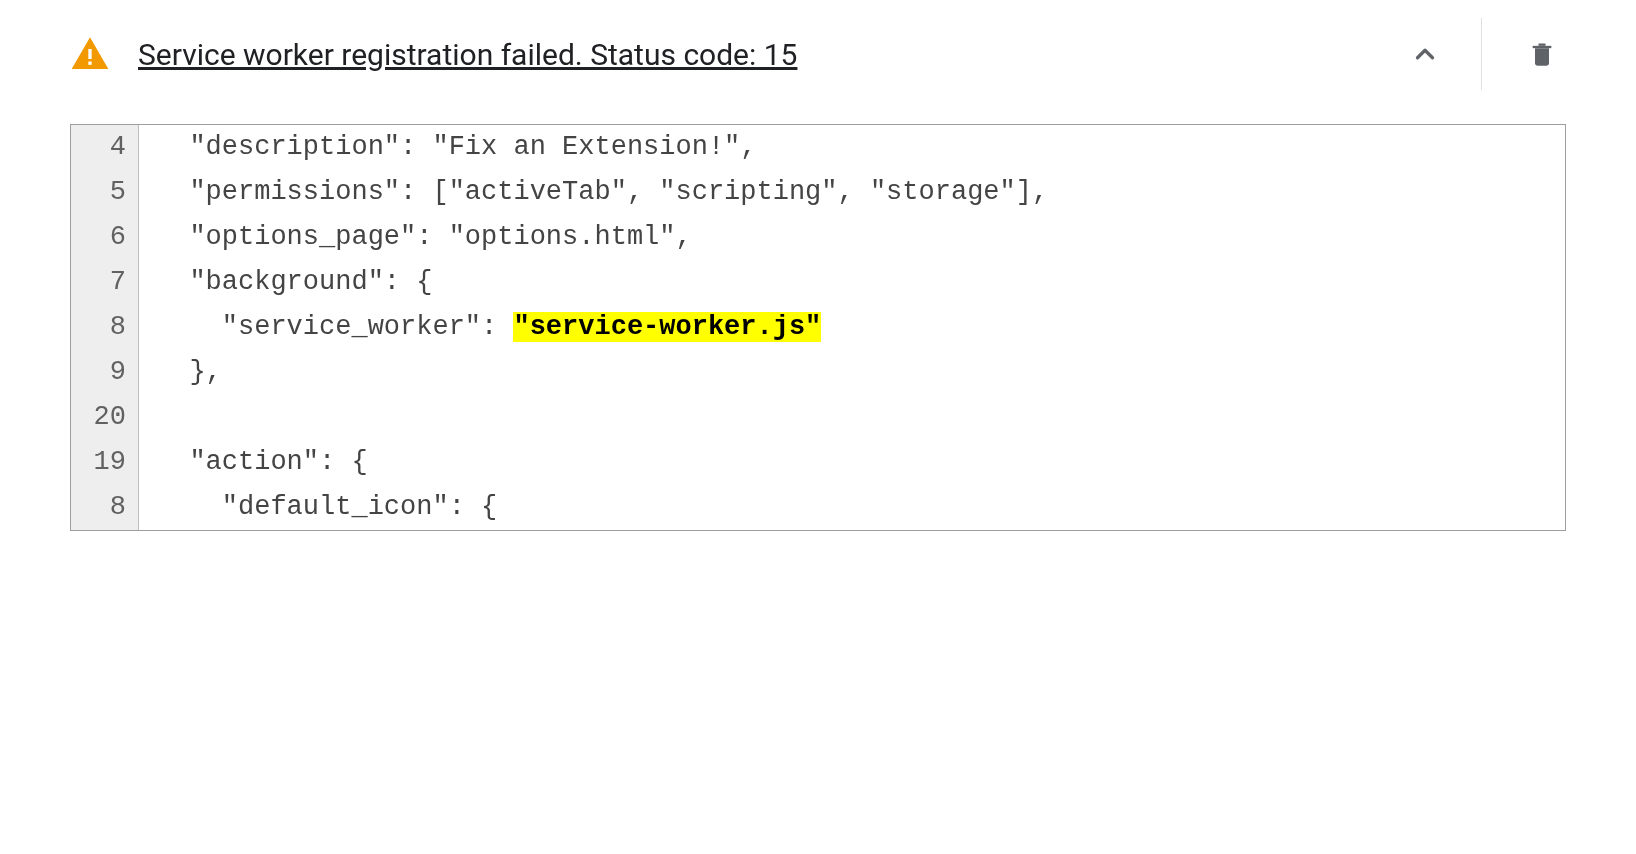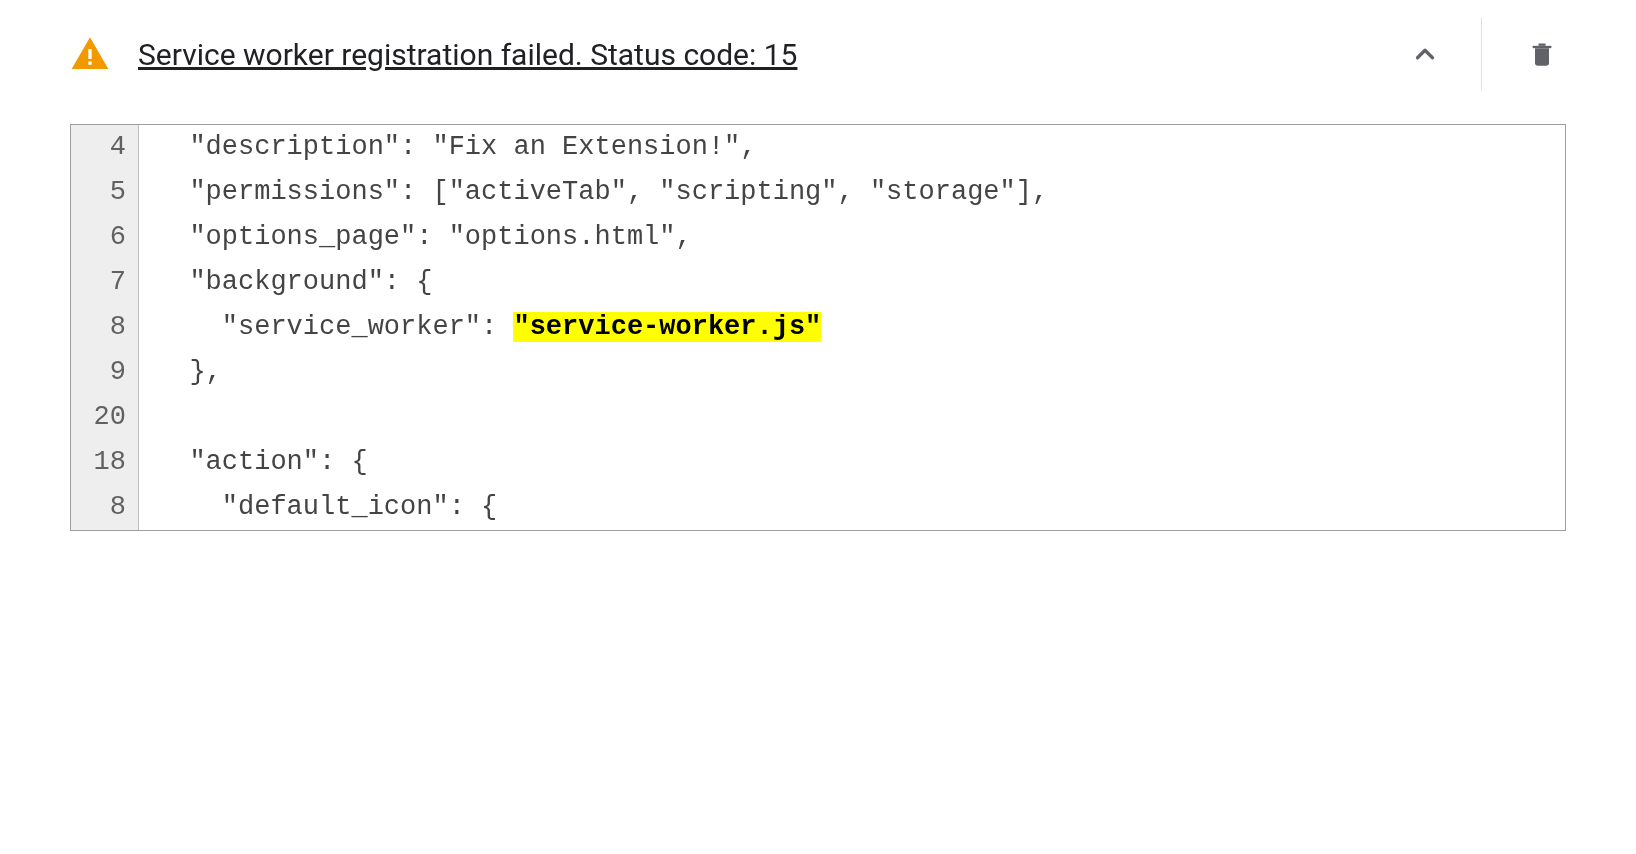--- a/index.html
+++ b/index.html
@@ -167,21 +167,21 @@
         </div>
         <div class="code-row">
           <div class="gutter">9</div>
           <div class="code-cell"><span class="code-cell-inner">  },</span></div>
         </div>
         <div class="code-row">
           <div class="gutter">20</div>
           <div class="code-cell"><span class="code-cell-inner"></span></div>
         </div>
         <div class="code-row">
-          <div class="gutter">18</div>
+          <div class="gutter">19</div>
           <div class="code-cell"><span class="code-cell-inner">  "action": {</span></div>
         </div>
         <div class="code-row">
           <div class="gutter">8</div>
           <div class="code-cell"><span class="code-cell-inner">    "default_icon": {</span></div>
         </div>
       </div>
 
   </div>
 

